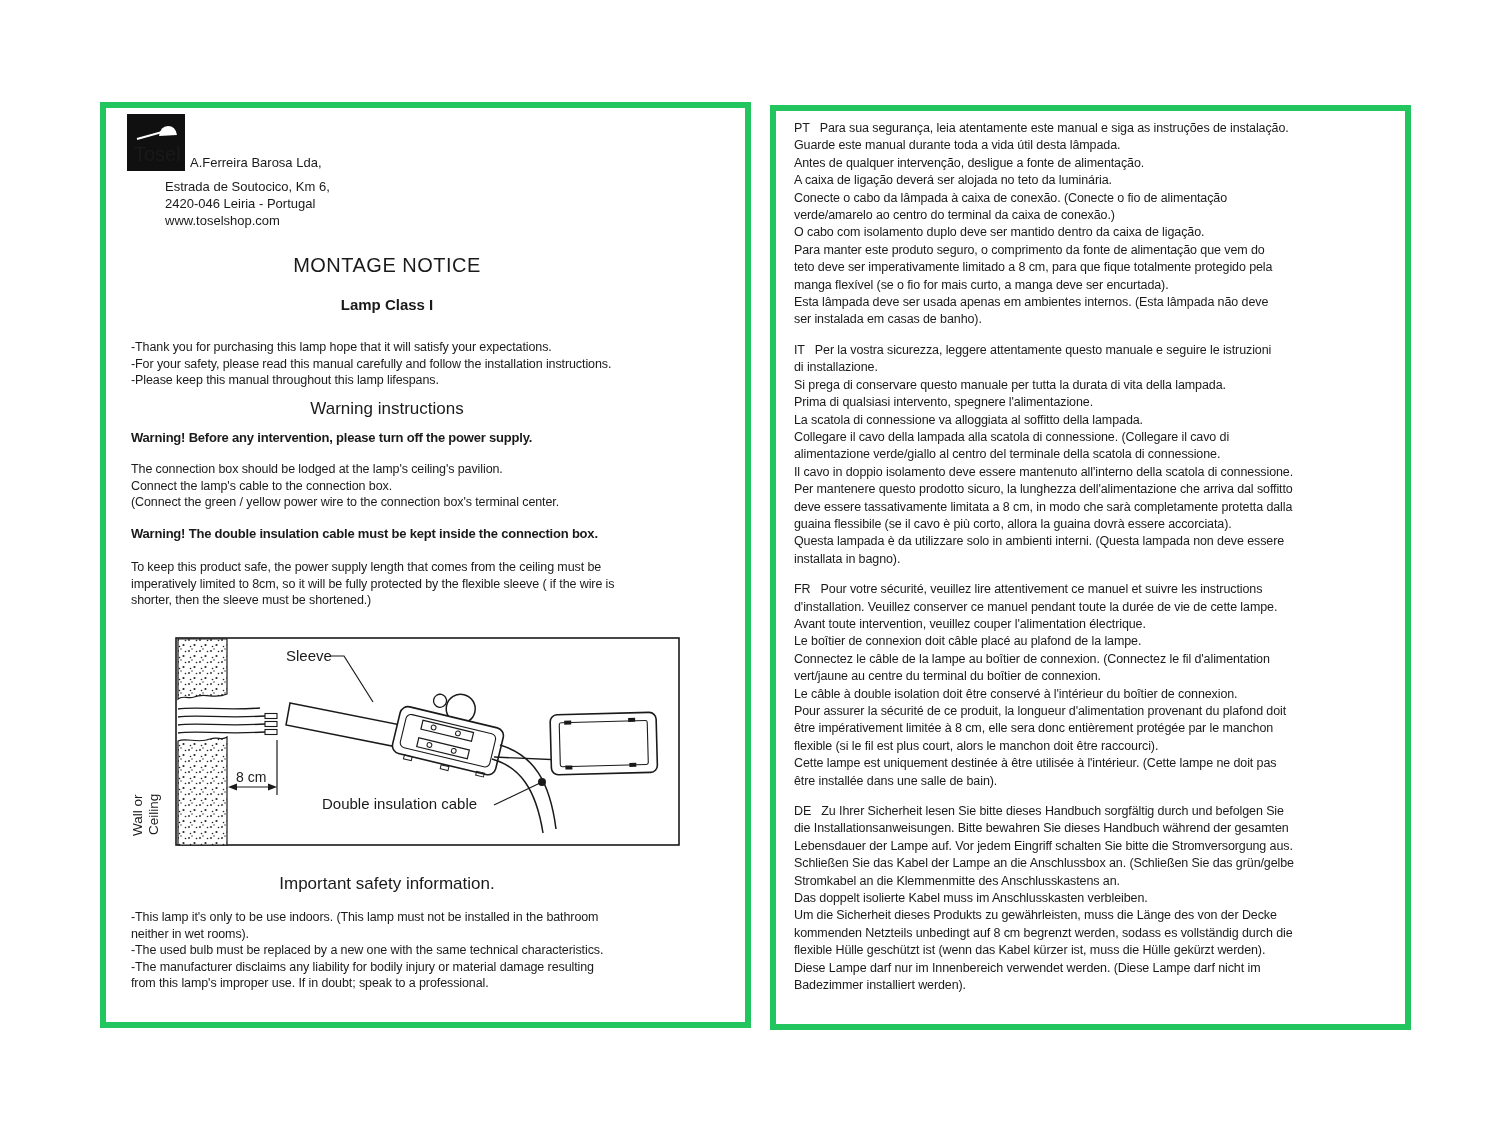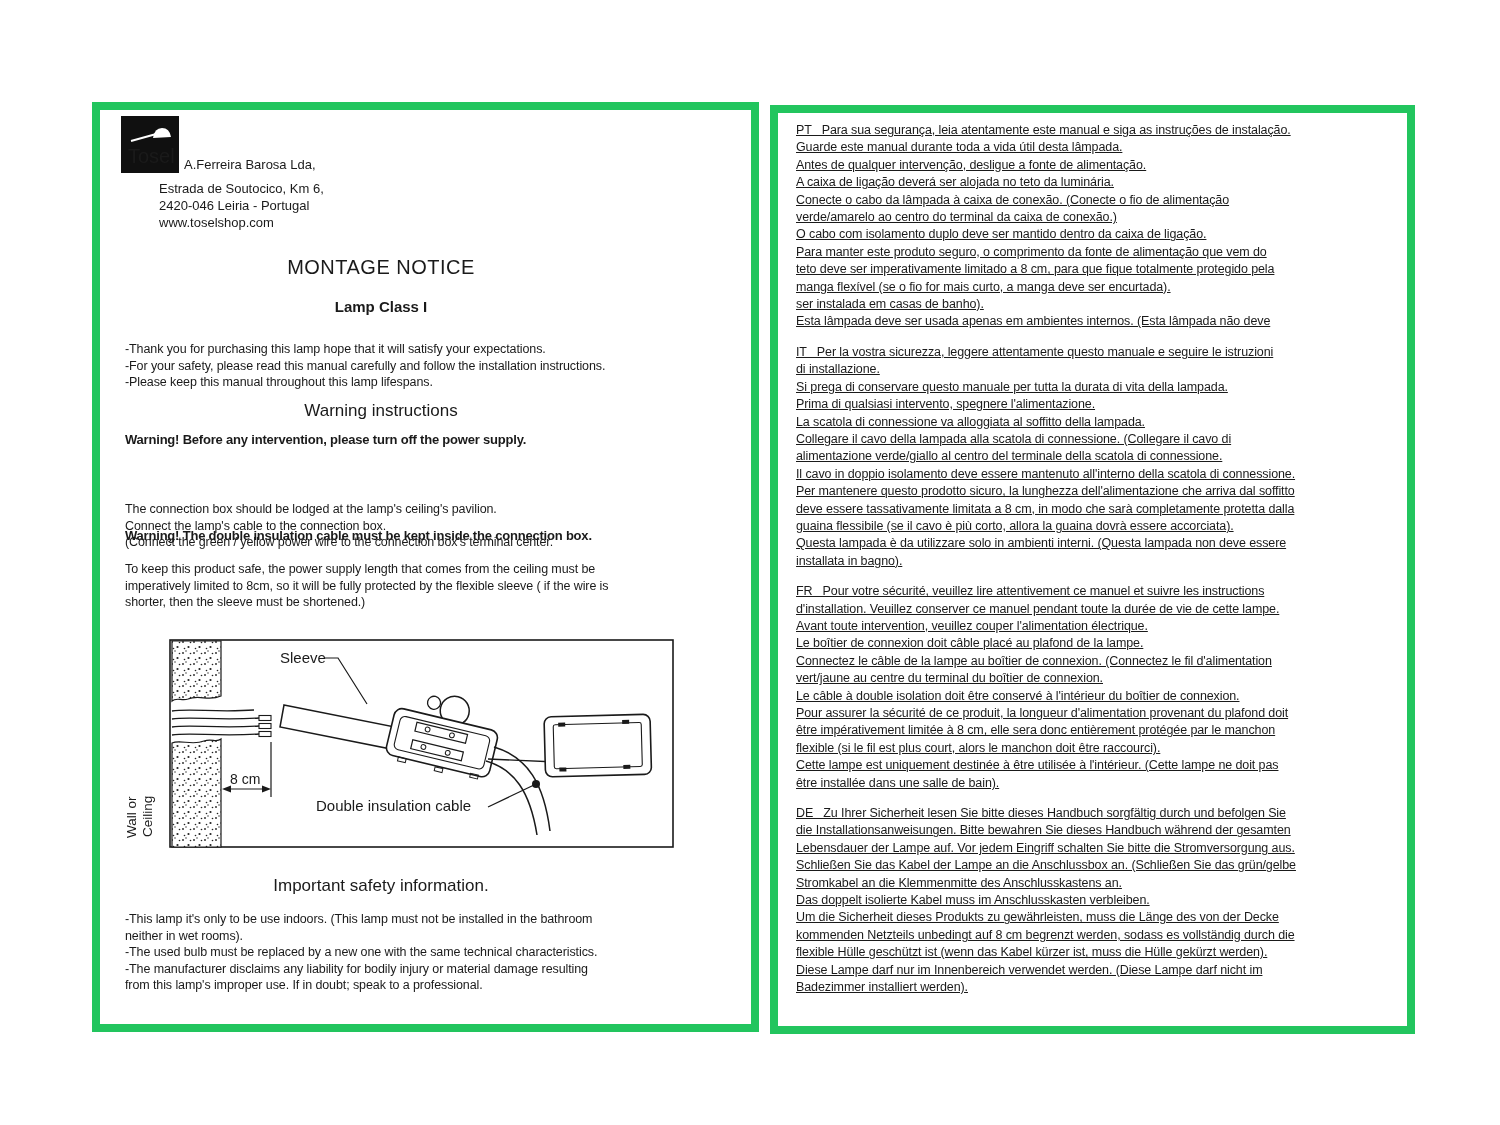--- a/index.html
+++ b/index.html
@@ -1,21 +1,21 @@
 <!DOCTYPE html>
 <html><head>
 <meta charset="utf-8">
 <style>
   html,body{margin:0;padding:0;background:#ffffff;}
   .sheet{
     position:relative;width:1500px;height:1125px;background:#ffffff;overflow:hidden;
     font-family:"Liberation Sans", sans-serif;color:#1a1a1a;
   }
-  .pagebox{position:absolute;border:8px solid #22c55e;background:#ffffff;text-decoration:underline;}
-  #page-left{left:92px;top:102px;width:639px;height:914px;padding-left:12px;}
+  .pagebox{position:absolute;border:6px solid #22c55e;background:#ffffff;}
+  #page-left{left:100px;top:102px;width:639px;height:914px;}
   #page-right{left:770px;top:105px;width:629px;height:913px;}
   .abs{position:absolute;}
   .body-text{font-size:12.5px;line-height:16.5px;letter-spacing:-0.1px;}
   .line{white-space:pre;}
   .heading-col{left:25px;width:512px;text-align:center;}
   .doc-title{font-size:20px;letter-spacing:0.5px;}
   .doc-subtitle{font-size:15px;font-weight:bold;}
   .section-heading{font-size:17px;}
   .warning{font-size:13px;font-weight:bold;letter-spacing:-0.2px;}
   .addr{font-size:13px;line-height:17px;}
@@ -52,21 +52,21 @@
     <div class="abs body-text" style="left:25px;top:231px;">
         <div class="line">-Thank you for purchasing this lamp hope that it will satisfy your expectations.</div>
         <div class="line">-For your safety, please read this manual carefully and follow the installation instructions.</div>
         <div class="line">-Please keep this manual throughout this lamp lifespans.</div>
       </div>
 
     <div class="abs heading-col section-heading" style="top:291px;">Warning instructions</div>
 
     <div class="abs warning" style="left:25px;top:322px;">Warning! Before any intervention, please turn off the power supply.</div>
 
-    <div class="abs body-text" style="left:25px;top:353px;margin-top:38px;">
+    <div class="abs body-text" style="left:25px;top:353px;">
         <div class="line">The connection box should be lodged at the lamp's ceiling's pavilion.</div>
         <div class="line">Connect the lamp's cable to the connection box.</div>
         <div class="line">(Connect the green / yellow power wire to the connection box's terminal center.</div>
       </div>
 
     <div class="abs warning" style="left:25px;top:418px;">Warning! The double insulation cable must be kept inside the connection box.</div>
 
     <div class="abs body-text" style="left:25px;top:451px;">
         <div class="line">To keep this product safe, the power supply length that comes from the ceiling must be</div>
         <div class="line">imperatively limited to 8cm, so it will be fully protected by the flexible sleeve ( if the wire is</div>
@@ -177,22 +177,22 @@
           <div class="line">PT   Para sua segurança, leia atentamente este manual e siga as instruções de instalação.</div>
           <div class="line">Guarde este manual durante toda a vida útil desta lâmpada.</div>
           <div class="line">Antes de qualquer intervenção, desligue a fonte de alimentação.</div>
           <div class="line">A caixa de ligação deverá ser alojada no teto da luminária.</div>
           <div class="line">Conecte o cabo da lâmpada à caixa de conexão. (Conecte o fio de alimentação</div>
           <div class="line">verde/amarelo ao centro do terminal da caixa de conexão.)</div>
           <div class="line">O cabo com isolamento duplo deve ser mantido dentro da caixa de ligação.</div>
           <div class="line">Para manter este produto seguro, o comprimento da fonte de alimentação que vem do</div>
           <div class="line">teto deve ser imperativamente limitado a 8 cm, para que fique totalmente protegido pela</div>
           <div class="line">manga flexível (se o fio for mais curto, a manga deve ser encurtada).</div>
+          <div class="line">Esta lâmpada deve ser usada apenas em ambientes internos. (Esta lâmpada não deve</div>
           <div class="line">ser instalada em casas de banho).</div>
-          <div class="line">Esta lâmpada deve ser usada apenas em ambientes internos. (Esta lâmpada não deve</div>
         </div>
       <div class="rp-section">
           <div class="line">IT   Per la vostra sicurezza, leggere attentamente questo manuale e seguire le istruzioni</div>
           <div class="line">di installazione.</div>
           <div class="line">Si prega di conservare questo manuale per tutta la durata di vita della lampada.</div>
           <div class="line">Prima di qualsiasi intervento, spegnere l'alimentazione.</div>
           <div class="line">La scatola di connessione va alloggiata al soffitto della lampada.</div>
           <div class="line">Collegare il cavo della lampada alla scatola di connessione. (Collegare il cavo di</div>
           <div class="line">alimentazione verde/giallo al centro del terminale della scatola di connessione.</div>
           <div class="line">Il cavo in doppio isolamento deve essere mantenuto all'interno della scatola di connessione.</div>

